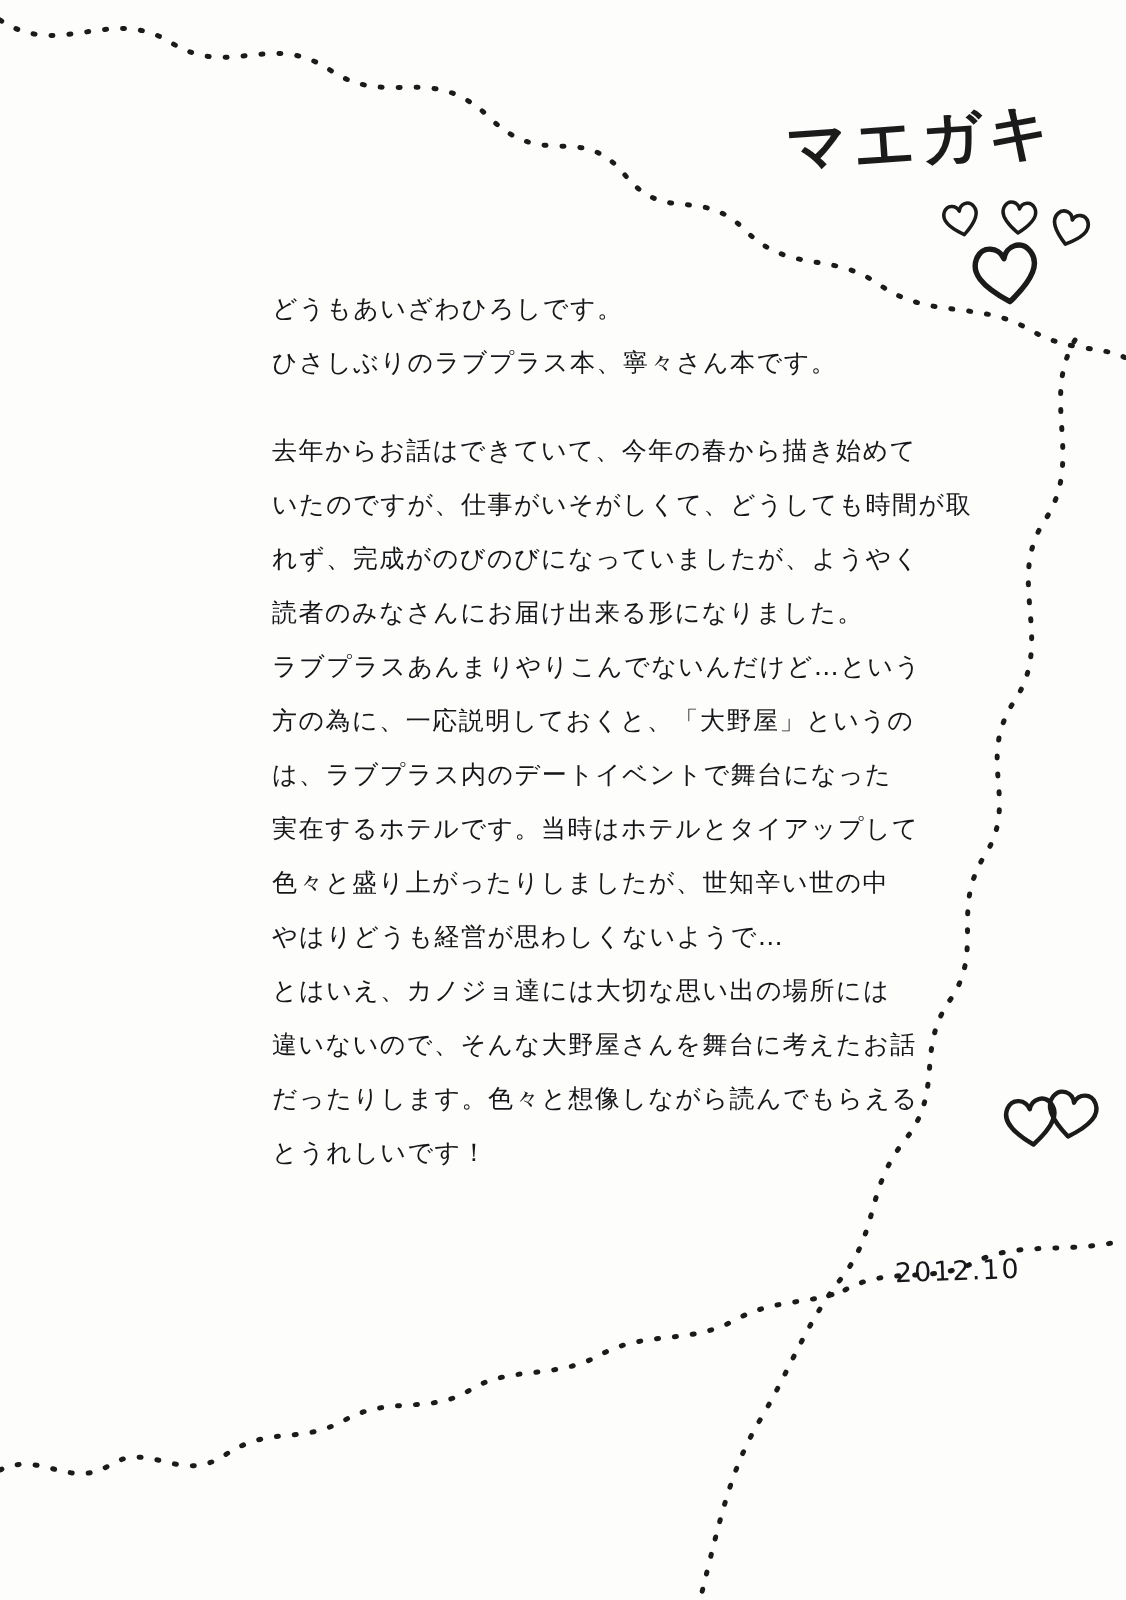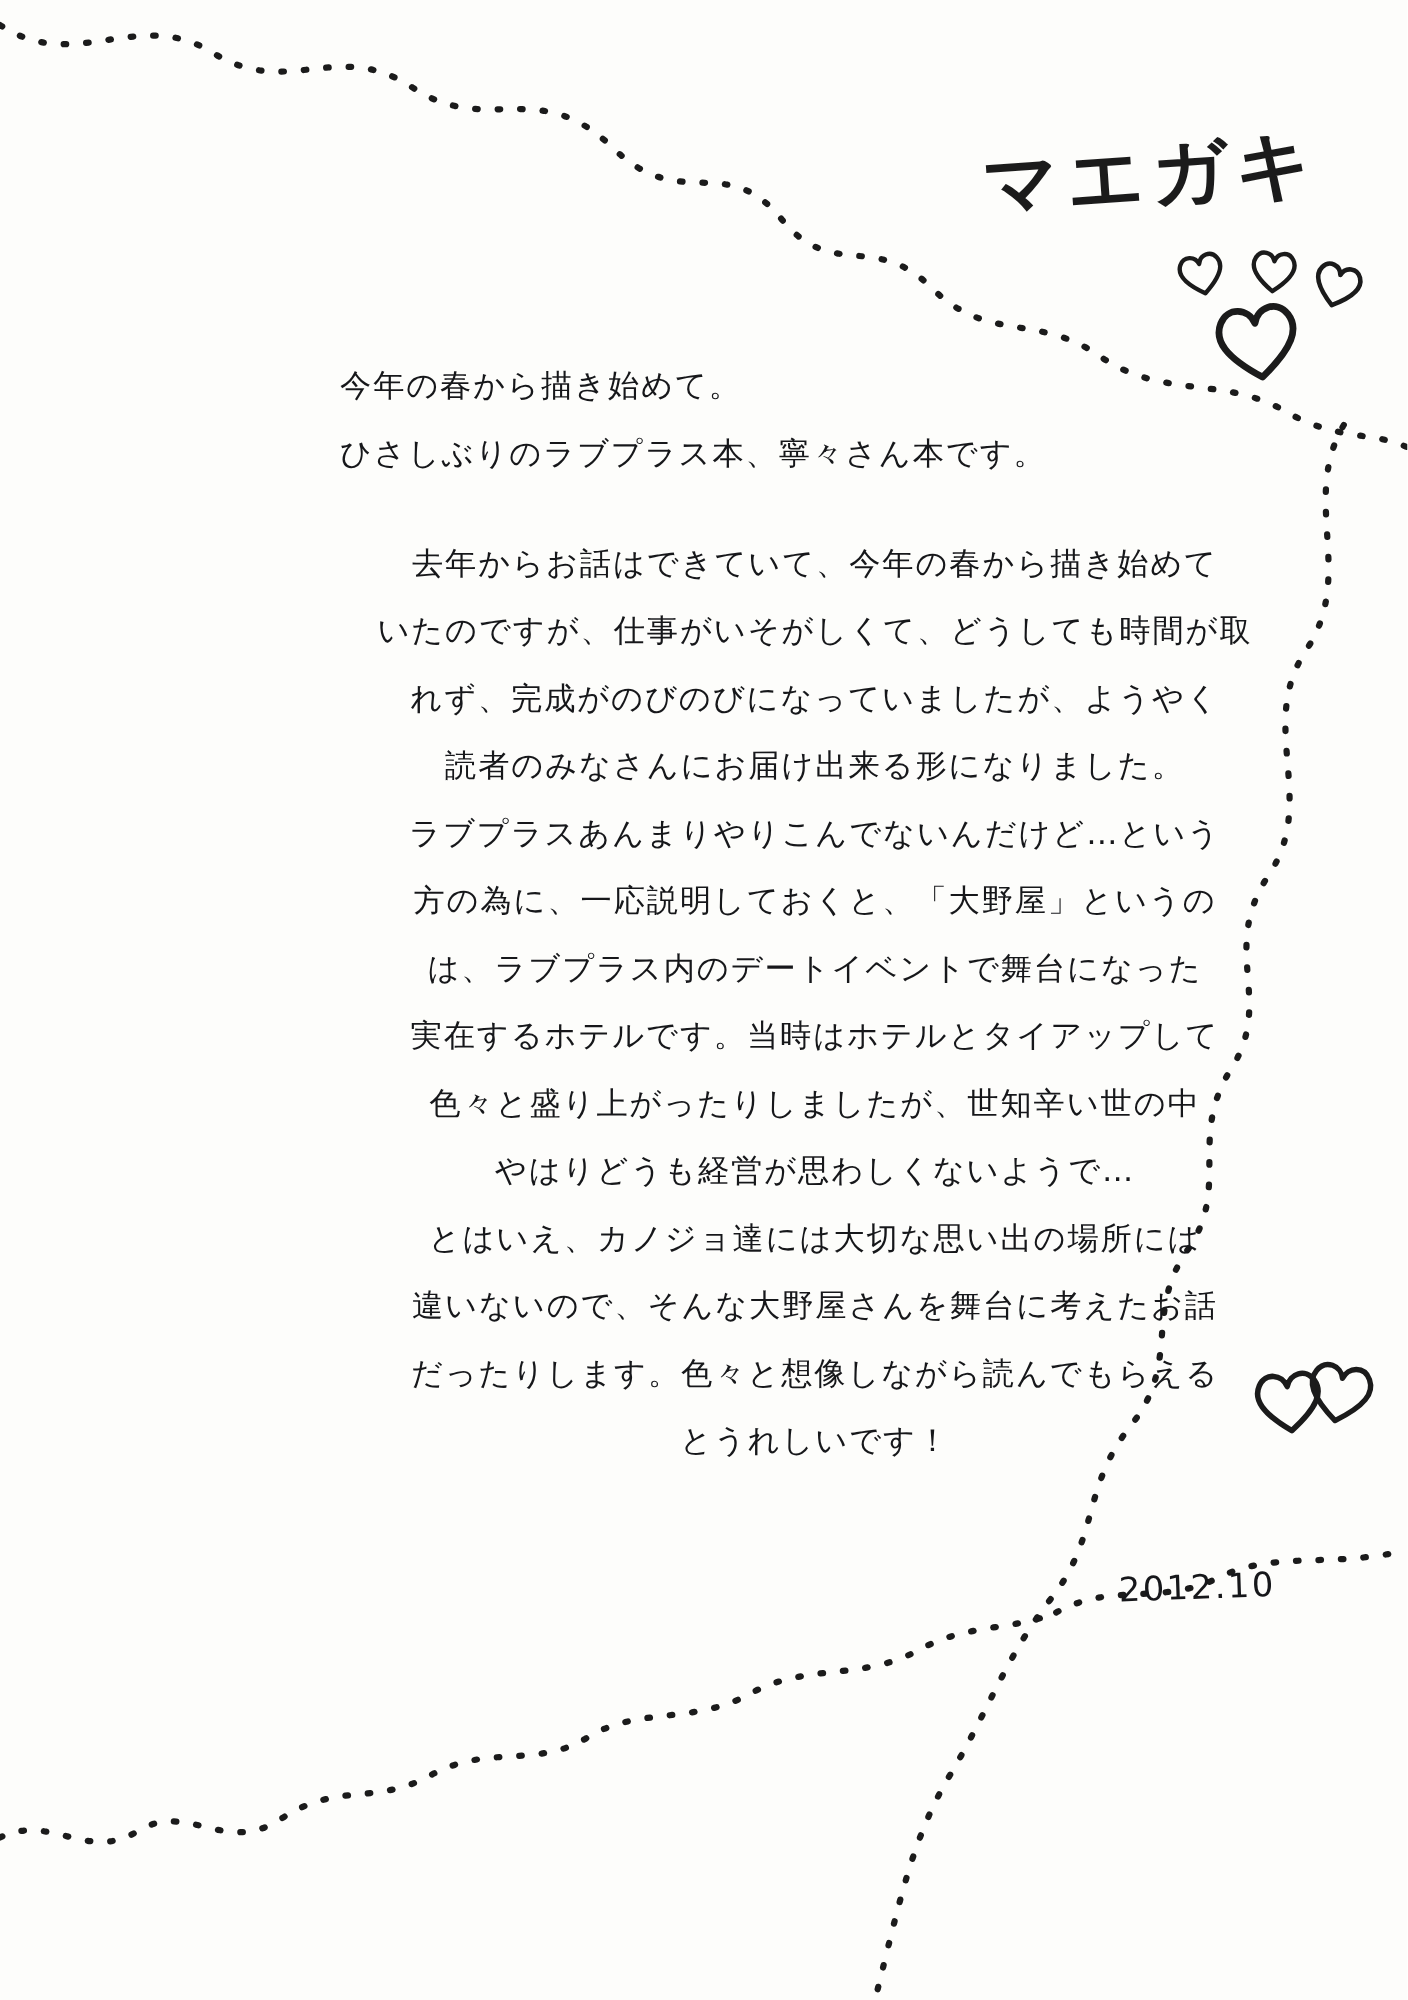--- a/index.html
+++ b/index.html
@@ -45,21 +45,21 @@
     font-family: "DejaVu Sans", sans-serif;
     font-size: 25px;
     line-height: 54px;
     color: #16171a;
     letter-spacing: 1.5px;
   }
   .para {
     margin: 0 0 34px 0;
     white-space: pre-wrap;
   }
-  .para:last-child { margin-bottom: 0; text-align: center; }
+  .para:last-child { margin-bottom: 0; }
   .date {
     position: absolute;
     right: 105px;
     top: 1255px;
     font-family: "DejaVu Sans", sans-serif;
     font-size: 27px;
     color: #16171a;
     letter-spacing: 2px;
     transform: rotate(-2deg);
   }
@@ -100,21 +100,21 @@
   </svg>
 
   <svg class="heart" style="left:1000px; top:1092px; transform:rotate(-6deg);" width="62" height="58" viewBox="0 0 42 38">
     <path d="M21 35 C 6 24, 2 16, 6 9 C 10 2, 19 4, 21 11 C 23 4, 32 2, 36 9 C 40 16, 36 24, 21 35 Z" fill="none" stroke="#1b1b1b" stroke-width="3" stroke-linejoin="round"></path>
   </svg>
   <svg class="heart" style="left:1042px; top:1086px; transform:rotate(10deg);" width="60" height="56" viewBox="0 0 42 38">
     <path d="M21 35 C 6 24, 2 16, 6 9 C 10 2, 19 4, 21 11 C 23 4, 32 2, 36 9 C 40 16, 36 24, 21 35 Z" fill="none" stroke="#1b1b1b" stroke-width="3" stroke-linejoin="round"></path>
   </svg>
 
   <div class="body-text">
-    <p class="para">今年の春から描き始めて。
+    <p class="para">どうもあいざわひろしです。
 ひさしぶりのラブプラス本、寧々さん本です。</p>
     <p class="para">去年からお話はできていて、今年の春から描き始めて
 いたのですが、仕事がいそがしくて、どうしても時間が取
 れず、完成がのびのびになっていましたが、ようやく
 読者のみなさんにお届け出来る形になりました。
 ラブプラスあんまりやりこんでないんだけど…という
 方の為に、一応説明しておくと、「大野屋」というの
 は、ラブプラス内のデートイベントで舞台になった
 実在するホテルです。当時はホテルとタイアップして
 色々と盛り上がったりしましたが、世知辛い世の中

